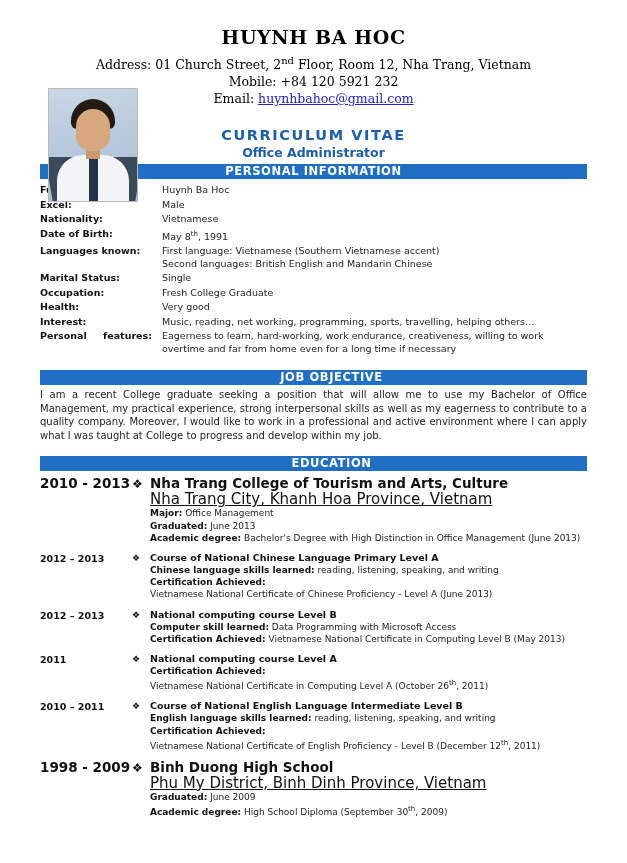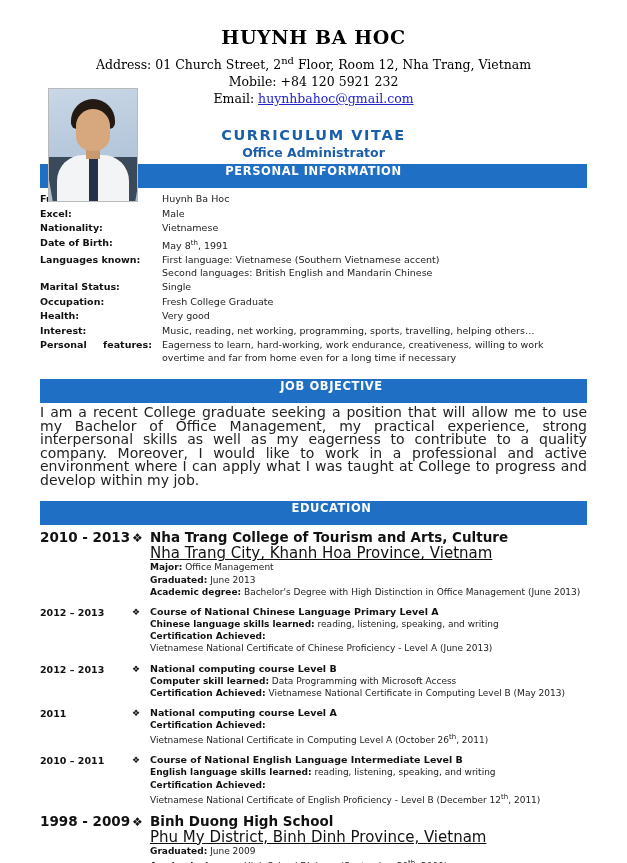--- a/index.html
+++ b/index.html
@@ -126,21 +126,21 @@
   }
 
   
   .bar {
     background: #1f6fc4;
     color: #ffffff;
     font-weight: bold;
     font-size: 11.5px;
     text-align: center;
     letter-spacing: 0.6px;
-    height: 24px;
+    height: 15px;
     line-height: 15px;
     margin: 0 40px 0 40px;
   }
   .bar.spaced { margin-top: 14px; padding-left: 36px; }
 
   
   .pinfo {
     margin: 4px 40px 0 40px;
     width: calc(100% - 80px);
     border-collapse: collapse;
@@ -161,21 +161,21 @@
     text-align: justify;
     text-align-last: justify;
     padding-right: 10px;
   }
   .pinfo td.v { color: #222; }
   .pinfo sup { font-size: 7px; }
 
   
   .objective {
     margin: 3px 40px 5px 40px;
-    font-size: 14px;
+    font-size: 10px;
     line-height: 13.5px;
     text-align: justify;
     color: #222;
   }
 
   
   .edu-list { margin: 4px 40px 0 40px; }
   .edu-row {
     display: flex;
     align-items: flex-start;

